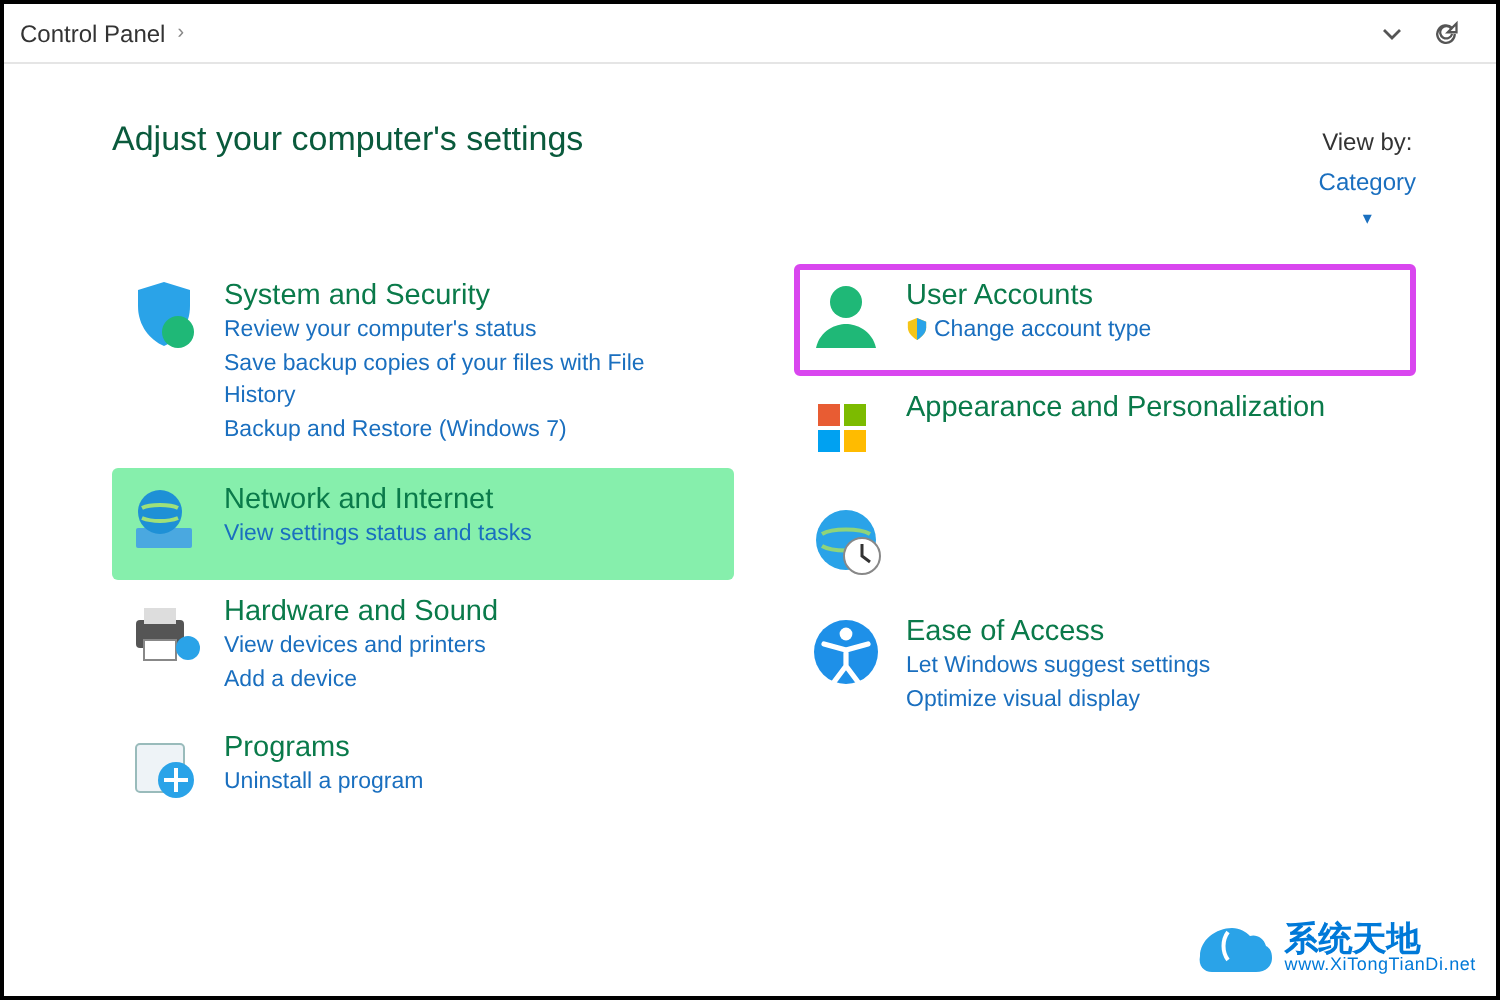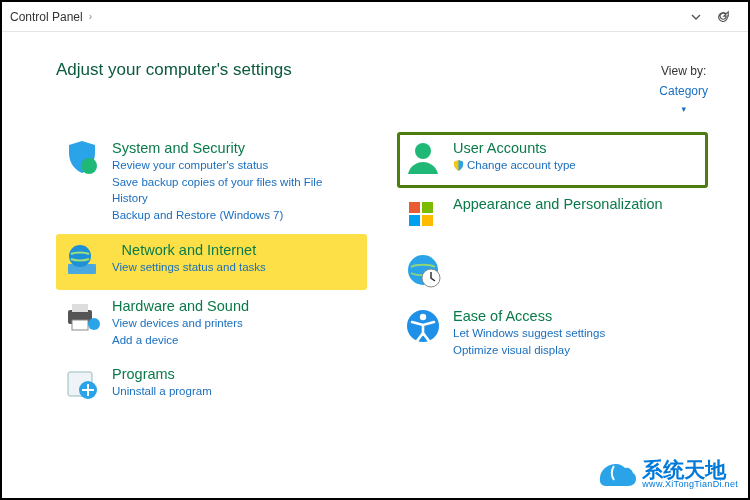--- a/index.html
+++ b/index.html
@@ -56,25 +56,24 @@
     gap: 30px;
   }
   .col { flex: 1 1 0; }
   .item {
     display: flex;
     gap: 10px;
     padding: 6px 6px 10px 6px;
     border-radius: 3px;
   }
   .item.selected {
-    background: #fde047;
-    text-align: center;
+    background: #86efac;
   }
   .item.highlight {
-    border: 3px solid #4d7c0f;
+    border: 3px solid #d946ef;
     padding: 3px 3px 7px 3px;
   }
   .ic {
     width: 40px; height: 40px;
     flex-shrink: 0;
     display: flex; align-items: center; justify-content: center;
   }
   .txt { padding-top: 1px; }
   .cat {
     color: #0a7a4a;
@@ -91,21 +90,21 @@
   }
   .watermark {
     position: absolute;
     right: 10px;
     bottom: 6px;
     display: flex;
     align-items: center;
     gap: 6px;
   }
   .wm-text { text-align: left; line-height: 1.0; }
-  .wm-cn { color: #0079d8; font-weight: 700; font-size: 21px; }
+  .wm-cn { color: #0079d8; font-weight: 700; font-size: 17px; }
   .wm-url { color: #0079d8; font-size: 9px; letter-spacing: .3px; }
   .shield-mini {
     display:inline-block; vertical-align:-2px; margin-right:3px;
   }
 </style>
 </head>
 <body>
 
 <div class="toolbar">
   <div class="breadcrumb">

